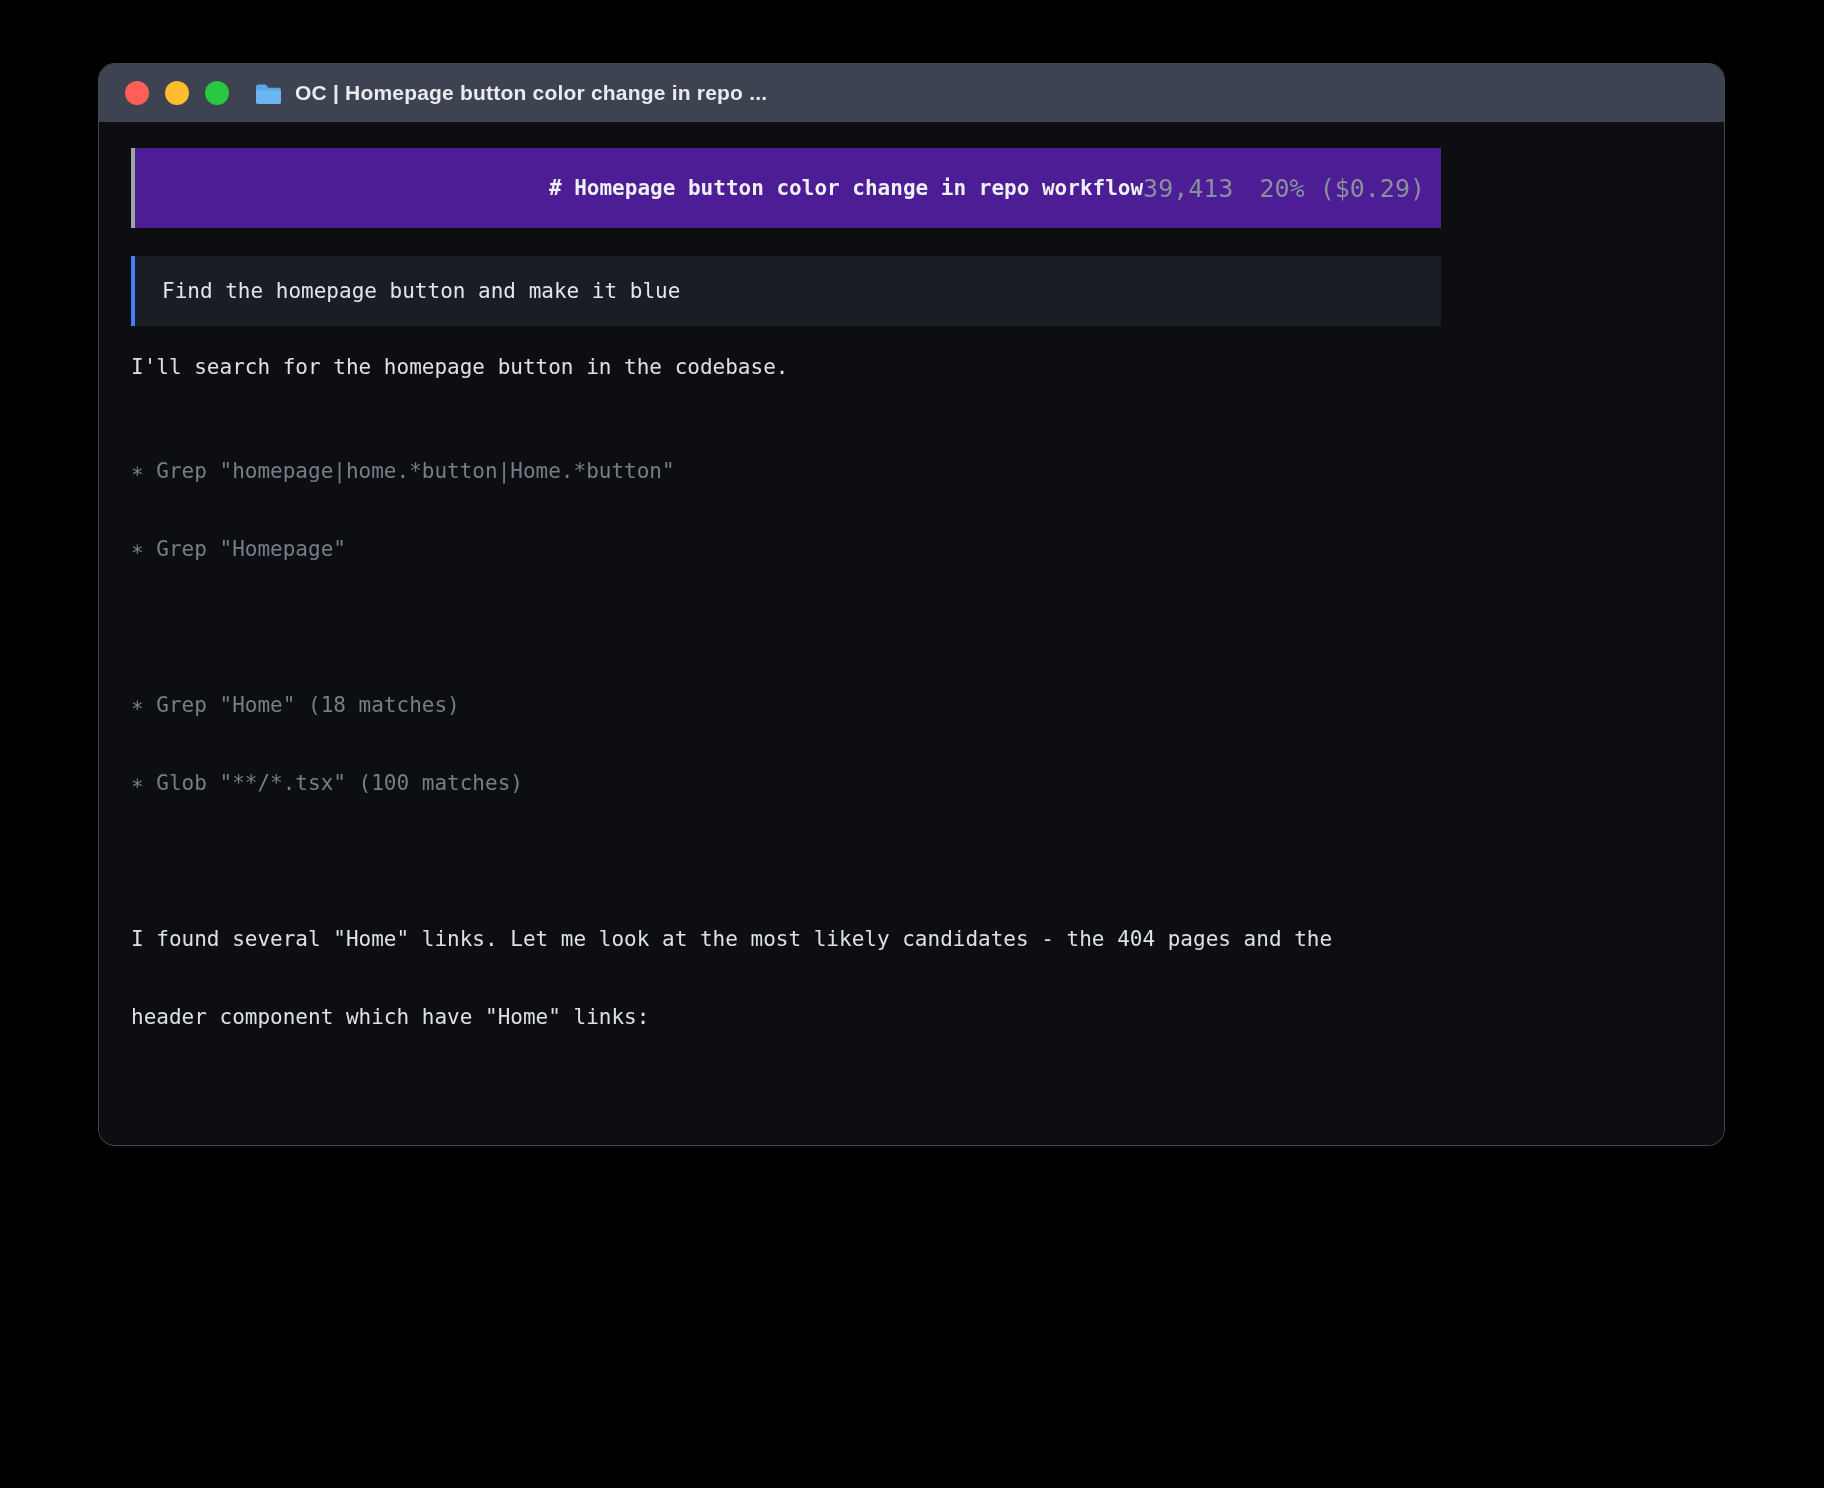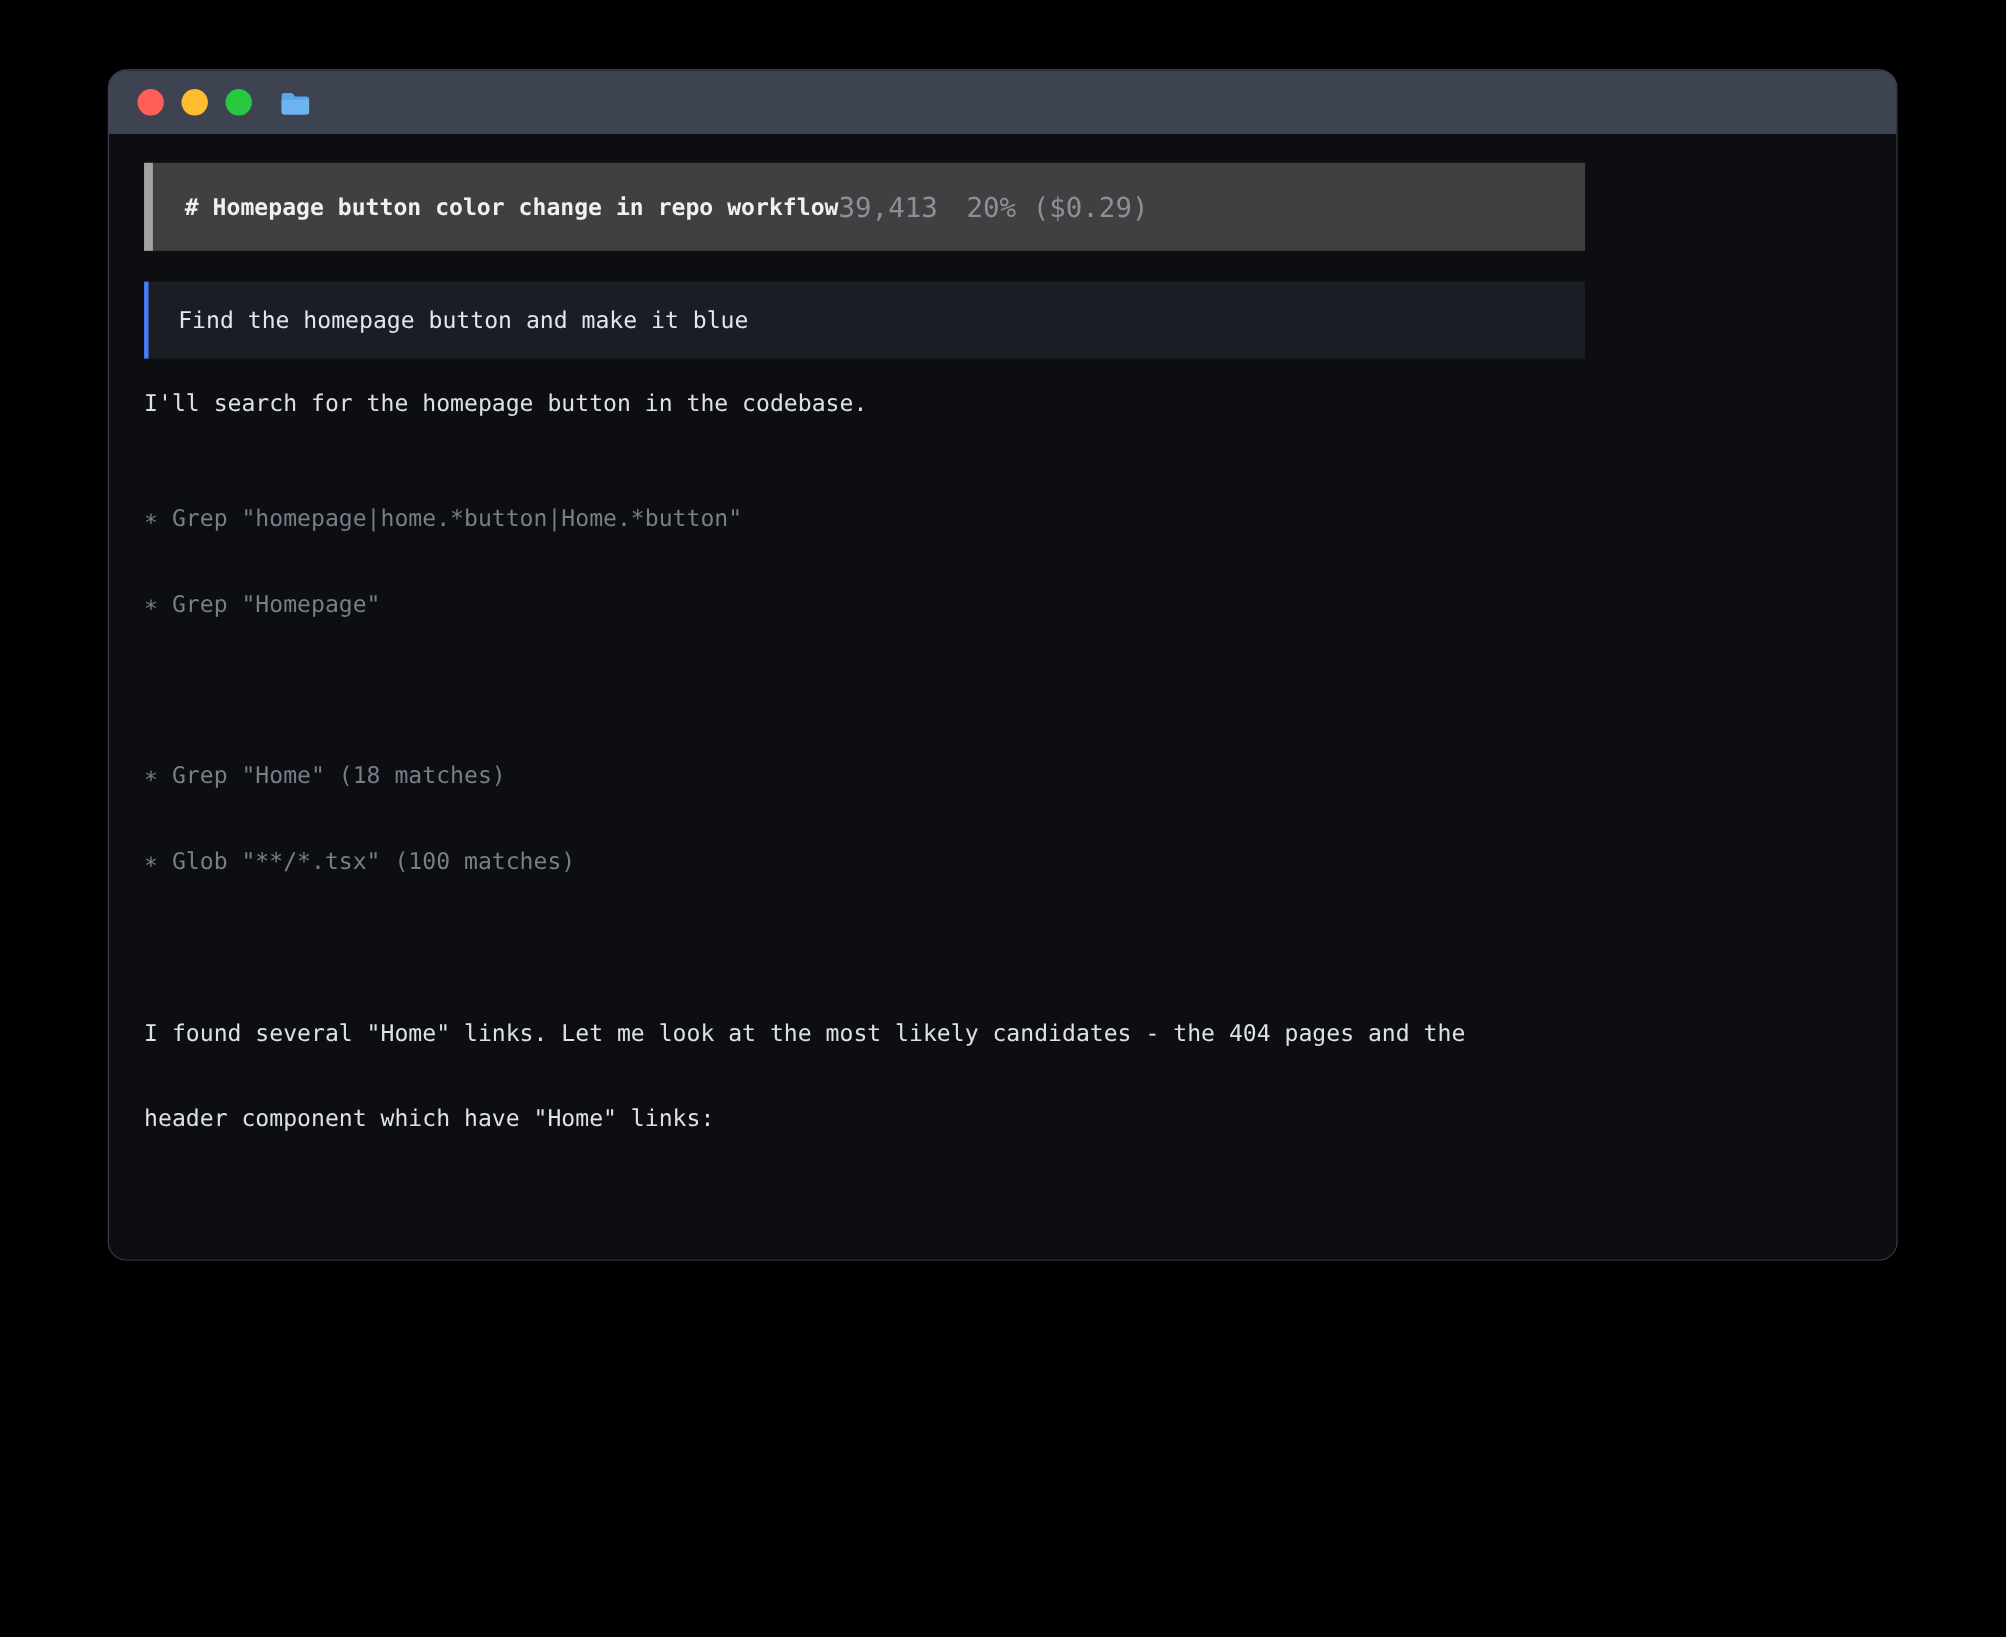--- a/index.html
+++ b/index.html
@@ -23,22 +23,22 @@
   .title-icon{margin-left:26px;display:flex;align-items:center;}
   .title-text{
     margin-left:13px;color:#e9ebf1;
     font-family:"Liberation Sans",sans-serif;font-weight:700;font-size:21px;letter-spacing:.2px;
     white-space:nowrap;
   }
   .terminal{position:relative;height:1023px;background:#0c0e12;}
   .content{position:absolute;left:32px;top:0;width:1310px;}
 
   .session-header{
-    margin-top:26px;height:80px;background:#404040;border-left:8px solid #a3a3a3;
-    display:flex;align-items:center;justify-content:flex-start;
+    margin-top:26px;height:80px;background:#4c1d95;border-left:4px solid #a3a3a3;
+    display:flex;align-items:center;justify-content:flex-end;
     padding:0 16px 0 29px;box-sizing:border-box;
   }
   .session-title{font-weight:700;color:#eef0f3;font-size:21px;white-space:pre;}
   .session-stats{color:#8a909b;font-size:25px;display:flex;gap:26px;white-space:pre;}
 
   .user-block{
     margin-top:28px;height:70px;background:#1a1d24;border-left:4px solid #4a7dfb;
     display:flex;align-items:center;padding:0 27px;box-sizing:border-box;
     font-size:21px;color:#e2e5ea;white-space:pre;
   }
@@ -58,20 +58,21 @@
       <button class="light red"></button>
       <button class="light yellow"></button>
       <button class="light green"></button>
     </div>
     <span class="title-icon">
       <svg width="27" height="23" viewBox="0 0 27 23">
         <path d="M1 5 a2.5 2.5 0 0 1 2.5-2.5 h7.2 l2.6 3.2 H23.5 A2.5 2.5 0 0 1 26 8.2 v11.3 a2.5 2.5 0 0 1-2.5 2.5 H3.5 A2.5 2.5 0 0 1 1 19.5 z" fill="#58a7e8"></path>
         <path d="M1 8.6 H26 v10.9 a2.5 2.5 0 0 1-2.5 2.5 H3.5 A2.5 2.5 0 0 1 1 19.5 z" fill="#6cb5f0"></path>
       </svg>
     </span>
+    <span class="title-text">OC | Homepage button color change in repo ...</span>
   </div>
 
   <div class="terminal">
     <div class="content">
 
       <div class="session-header">
         <span class="session-title"># Homepage button color change in repo workflow</span>
         <span class="session-stats">
           <span>39,413</span>
           <span>20% ($0.29)</span>

